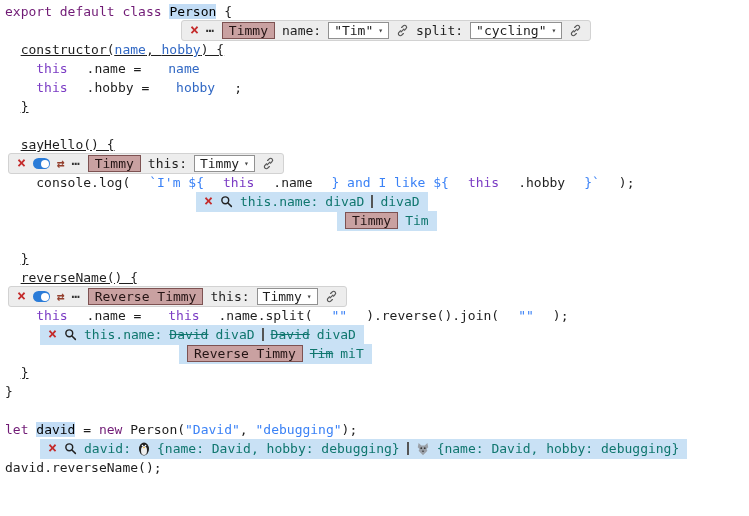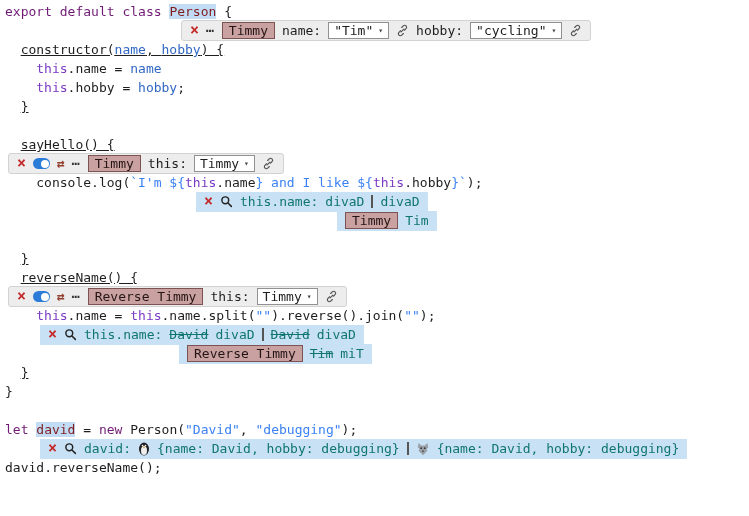--- a/index.html
+++ b/index.html
@@ -1,28 +1,28 @@
 <!DOCTYPE html>
 <html><head>
 <meta charset="utf-8">
 <style>
   * { margin:0; padding:0; box-sizing:border-box; }
   html,body { width:749px; height:516px; background:#ffffff; overflow:hidden; }
   body { font-family:"DejaVu Sans Mono", monospace; font-size:13px; color:#1e1e1e; }
   .editor { padding:2px 0 0 5px; width:100%; height:100%; }
   .row { height:19px; display:flex; align-items:center; white-space:pre; }
   .ind1 { padding-left:2ch;text-decoration:underline; }
-  .ind2 { padding-left:4ch; }
+  .ind2 { padding-left:4ch;gap:19px; }
 
   .c-comment { color:#ab5b1e; }
   .c-kw { color:#701a75; }
   .c-this { color:#7b3cc4; }
   .c-param { color:#3168c4; }
   .c-str { color:#3b82f6; }
-  .hl { background:#c2dcf5; color:#7f1d1d;text-align:center; }
+  .hl { background:#c2dcf5; color:#000000;text-align:center; }
 
   .ex-panel { display:inline-flex; align-items:center; gap:7px; background:#ededed;
               border:1px solid #d2d2d2; border-radius:3px; padding:0 8px; height:21px; }
   .x-icon { color:#c42b2b; font-weight:bold; font-size:15px; line-height:1; cursor:pointer; }
   .more-icon { color:#333; font-weight:bold; letter-spacing:1px; cursor:pointer; }
   .swap-icon { color:#94402e; font-weight:bold; cursor:pointer; }
   .toggle { width:17px; height:11px; background:#2b7cd8; border-radius:6px; position:relative;
             display:inline-block; cursor:pointer; }
   .toggle .knob { position:absolute; right:1.5px; top:1.5px; width:8px; height:8px;
                   background:#fff; border-radius:50%; }
@@ -59,21 +59,21 @@
       <span class="x-icon">×</span>
       <span class="more-icon">⋯</span>
       <span class="ex-btn">Timmy</span>
       <span class="lbl">name:</span>
       <span class="dd"><span>"Tim"</span><span class="caret">▾</span></span>
       <span class="link"><svg width="13" height="13" viewBox="0 0 24 24" fill="none" stroke="#555" stroke-width="2.2" stroke-linecap="round">
             <path d="M9.5 14.5 L14.5 9.5"></path>
             <path d="M8.5 12.5 l-3 3 a3.6 3.6 0 0 0 5.1 5.1 l3 -3"></path>
             <path d="M15.5 11.5 l3 -3 a3.6 3.6 0 0 0 -5.1 -5.1 l-3 3"></path>
           </svg></span>
-      <span class="lbl">hobby:</span>
+      <span class="lbl">split:</span>
       <span class="dd"><span>"cycling"</span><span class="caret">▾</span></span>
       <span class="link"><svg width="13" height="13" viewBox="0 0 24 24" fill="none" stroke="#555" stroke-width="2.2" stroke-linecap="round">
             <path d="M9.5 14.5 L14.5 9.5"></path>
             <path d="M8.5 12.5 l-3 3 a3.6 3.6 0 0 0 5.1 5.1 l3 -3"></path>
             <path d="M15.5 11.5 l3 -3 a3.6 3.6 0 0 0 -5.1 -5.1 l-3 3"></path>
           </svg></span>
     </div>
   </div>
 
   <div class="row ind1">

